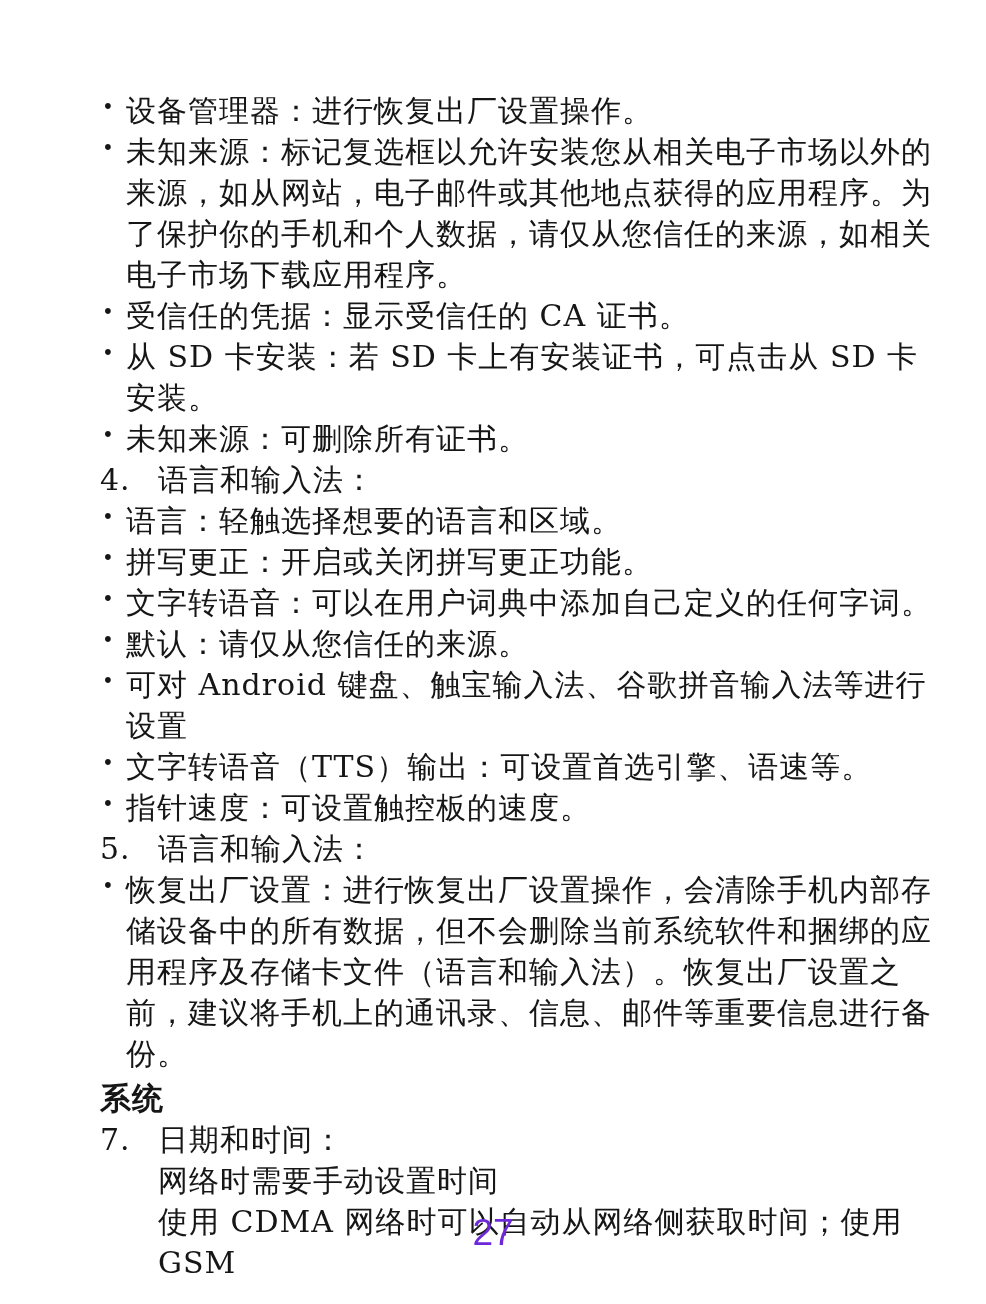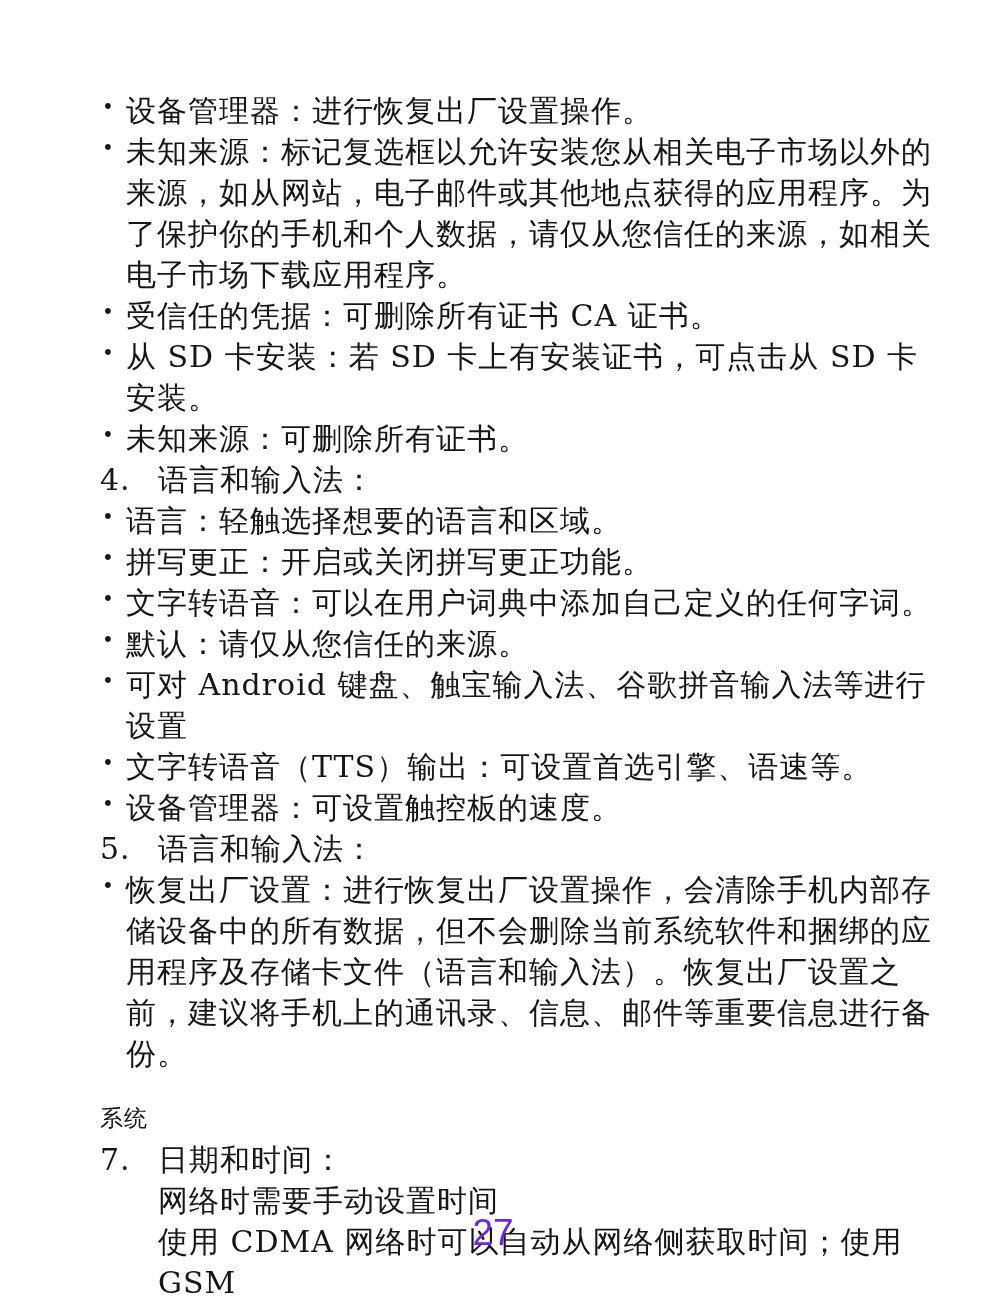--- a/index.html
+++ b/index.html
@@ -27,23 +27,23 @@
     font-size:20px;line-height:20px;
   }
   .item.number{padding-left:58px;}
   .item.number .marker{
     position:absolute;left:0;top:0;
     font-size:30px;
   }
   .item.indent{padding-left:58px;}
   .item.heading{
     padding-left:0;
-    margin-top:24px;
-    font-weight:normal;
-    font-size:23px;
+    margin-top:4px;
+    font-weight:bold;
+    font-size:31px;
   }
   .page-number{
     position:absolute;
     left:0;right:0;top:1212px;
     text-align:center;
     font-family:"Liberation Sans","DejaVu Sans",sans-serif;
     font-size:37px;
     color:#6d28d9;
     letter-spacing:0;
   }
@@ -92,21 +92,21 @@
       <div class="item bullet">
     <span class="marker">•</span>
     <span class="text">设备管理器：进行恢复出厂设置操作。</span>
   </div>
       <div class="item bullet">
     <span class="marker">•</span>
     <span class="text">未知来源：标记复选框以允许安装您从相关电子市场以外的来源，如从网站，电子邮件或其他地点获得的应用程序。为了保护你的手机和个人数据，请仅从您信任的来源，如相关电子市场下载应用程序。</span>
   </div>
       <div class="item bullet">
     <span class="marker">•</span>
-    <span class="text">受信任的凭据：可删除所有证书 CA 证书。</span>
+    <span class="text">受信任的凭据：显示受信任的 CA 证书。</span>
   </div>
       <div class="item bullet">
     <span class="marker">•</span>
     <span class="text">从 SD 卡安装：若 SD 卡上有安装证书，可点击从 SD 卡安装。</span>
   </div>
       <div class="item bullet">
     <span class="marker">•</span>
     <span class="text">未知来源：可删除所有证书。</span>
   </div>
       <div class="item number">
@@ -132,21 +132,21 @@
       <div class="item bullet">
     <span class="marker">•</span>
     <span class="text">可对 Android 键盘、触宝输入法、谷歌拼音输入法等进行设置</span>
   </div>
       <div class="item bullet">
     <span class="marker">•</span>
     <span class="text">文字转语音（TTS）输出：可设置首选引擎、语速等。</span>
   </div>
       <div class="item bullet">
     <span class="marker">•</span>
-    <span class="text">设备管理器：可设置触控板的速度。</span>
+    <span class="text">指针速度：可设置触控板的速度。</span>
   </div>
       <div class="item number">
     <span class="marker">5.</span>
     <span class="text">语言和输入法：</span>
   </div>
       <div class="item bullet">
     <span class="marker">•</span>
     <span class="text">恢复出厂设置：进行恢复出厂设置操作，会清除手机内部存储设备中的所有数据，但不会删除当前系统软件和捆绑的应用程序及存储卡文件（语言和输入法）。恢复出厂设置之前，建议将手机上的通讯录、信息、邮件等重要信息进行备份。</span>
   </div>
       <div class="item heading">

